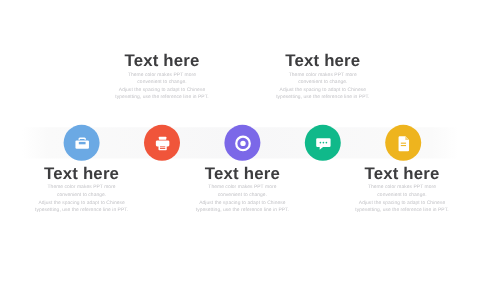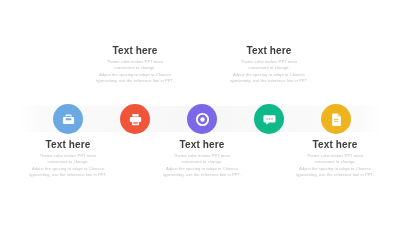--- a/index.html
+++ b/index.html
@@ -21,21 +21,21 @@
 
   .node{position:absolute;top:104px;width:30px;height:30px;}
   .circle{
     position:absolute;left:0;top:0;width:30px;height:30px;border-radius:50%;
     display:flex;align-items:center;justify-content:center;
   }
   .circle svg{display:block;}
 
   .block{position:absolute;width:146px;text-align:center;}
   .block .head{
-    font-size:10px;font-weight:bold;color:#3d3d3f;letter-spacing:.15px;
+    font-size:14px;font-weight:bold;color:#3d3d3f;letter-spacing:.15px;
     margin:0 0 4px 0;line-height:9px;
   }
   .block .line{
     font-size:4.1px;color:#c2c2c6;line-height:6.3px;letter-spacing:.05px;
     white-space:nowrap;
   }
   .block.above{bottom:auto;}
 </style>
 </head>
 <body>

